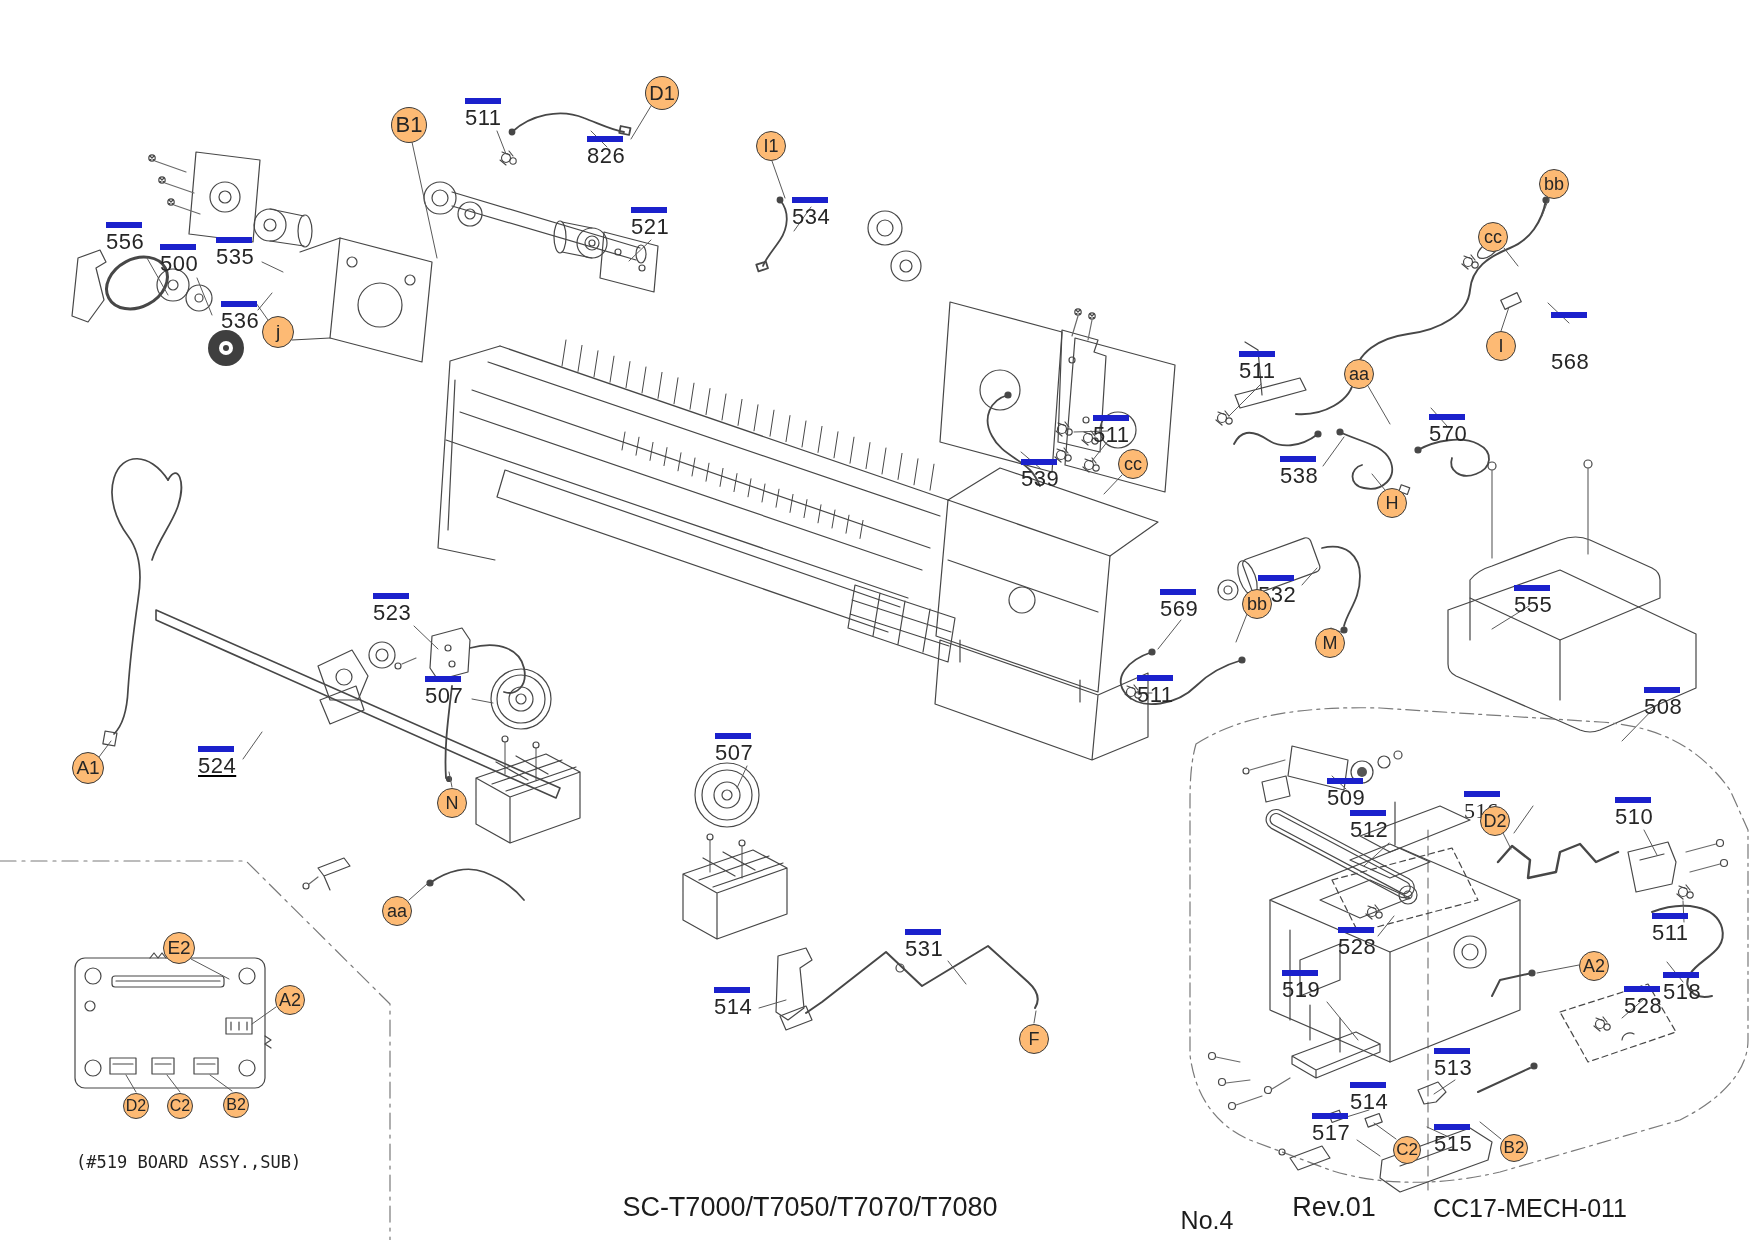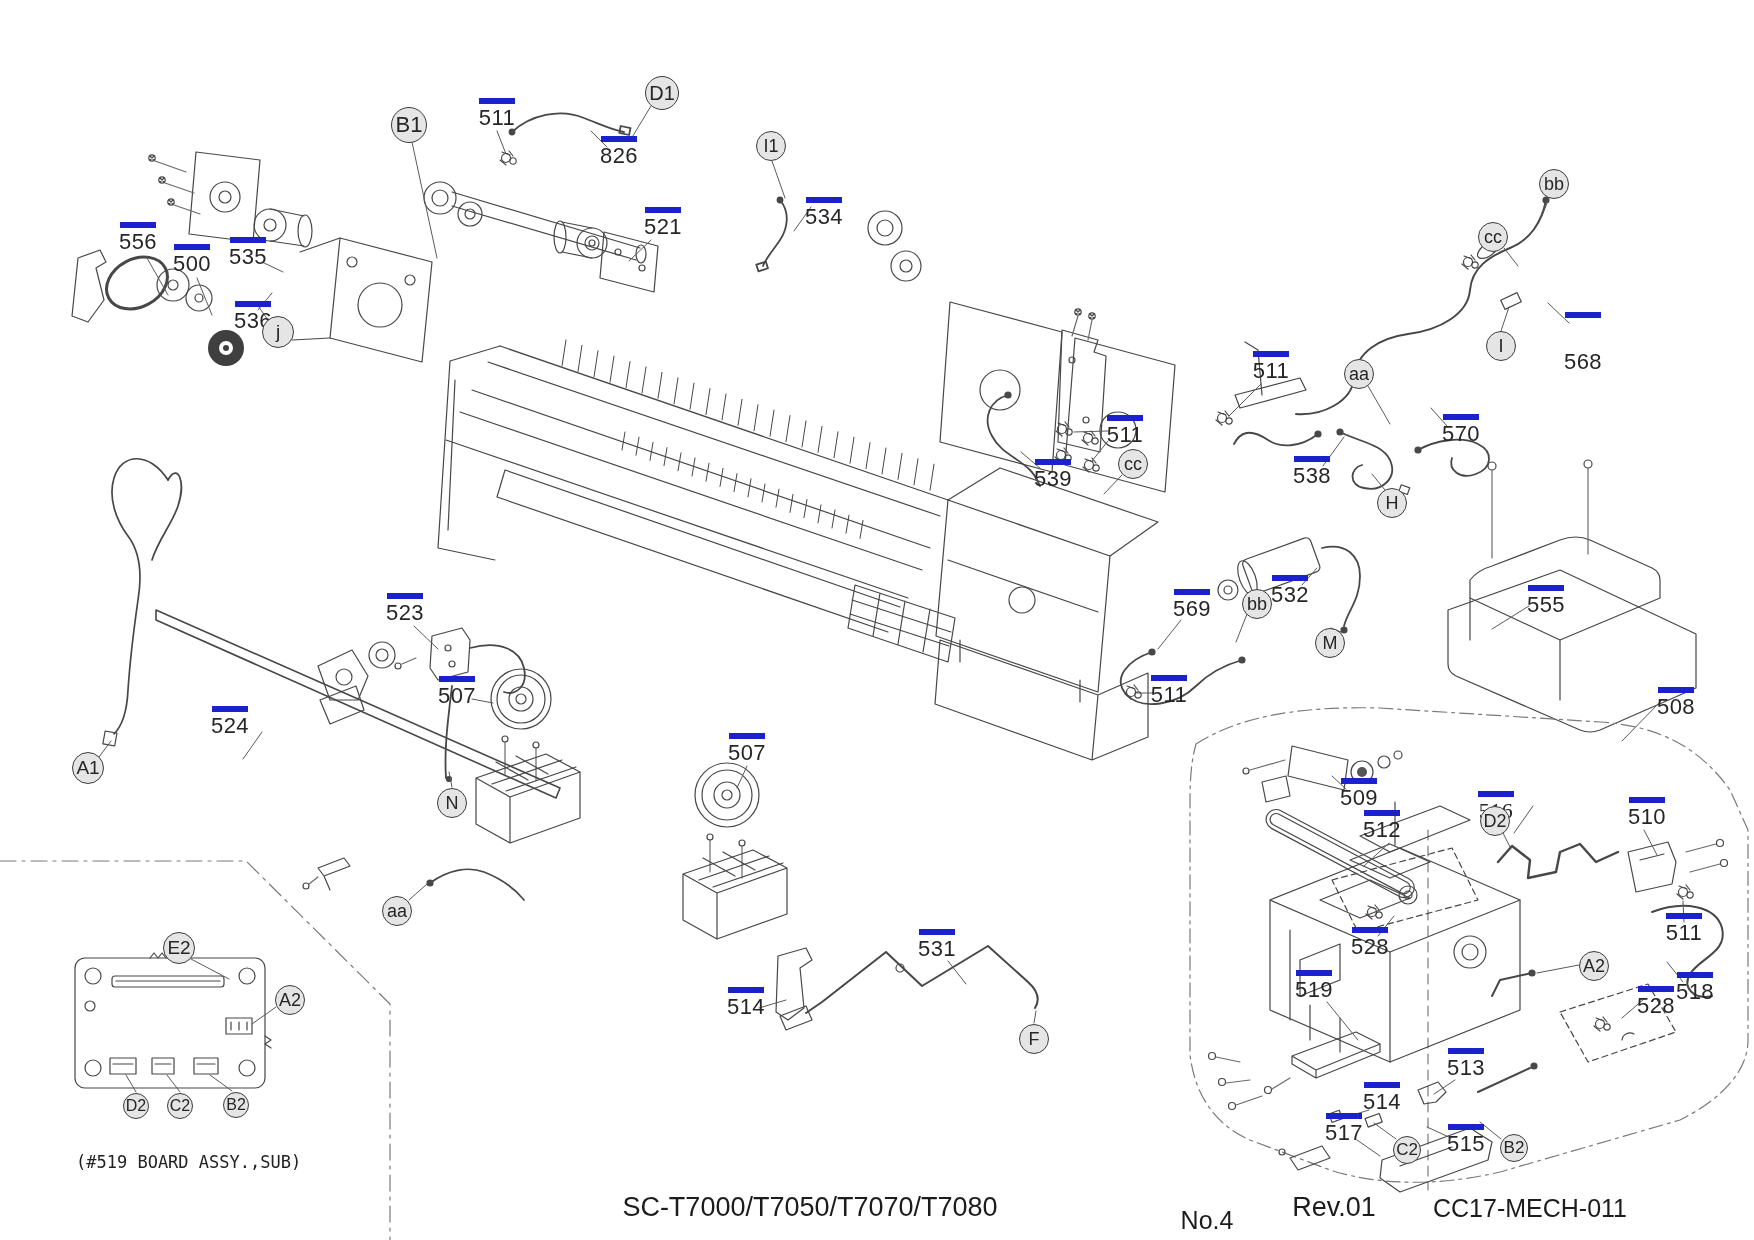--- a/index.html
+++ b/index.html
@@ -1,23 +1,23 @@
 <!DOCTYPE html>
 <html style="--accent: #1b21cc;"><head>
 <meta charset="utf-8">
 <style>
   html,body{margin:0;padding:0;background:#ffffff;}
   .stage{position:relative;width:1754px;height:1240px;background:#fff;overflow:hidden;
          font-family:"Liberation Sans", sans-serif;}
   .note{position:absolute;left:50px;top:30px;font-size:21px;color:#2d2d2d;letter-spacing:.3px;}
   svg.art{position:absolute;left:0;top:0;}
-  .plabel{position:absolute;width:64px;display:flex;flex-direction:column;align-items:center;gap:2px;pointer-events:none;}
+  .plabel{position:absolute;width:64px;display:flex;flex-direction:column;align-items:flex-start;gap:2px;pointer-events:none;}
   .plabel .bar{width:36px;height:6px;background:var(--accent,#1b21cc);}
   .plabel .num{font-size:22px;line-height:24px;color:#262626;letter-spacing:.5px;}
-  .refcircle{position:absolute;border:1.6px solid #3c3c3c;border-radius:50%;background:#e5e5e5;
+  .refcircle{position:absolute;border:1.6px solid #3c3c3c;border-radius:50%;background:#fdba74;
              display:flex;align-items:center;justify-content:center;color:#262626;box-sizing:border-box;}
   .caption{position:absolute;left:76px;top:1152px;font-family:"DejaVu Sans Mono", monospace;
            font-size:17px;color:#222;}
   .footer-model{position:absolute;left:560px;top:1192px;width:500px;text-align:center;
                 font-size:27px;color:#1c1c1c;}
   .footer-no{position:absolute;left:1147px;top:1194px;width:120px;text-align:center;font-size:25px;color:#1c1c1c;margin-top:12px;}
   .footer-rev{position:absolute;left:1264px;top:1192px;width:140px;text-align:center;font-size:27px;color:#1c1c1c;}
   .footer-code{position:absolute;left:1422px;top:1194px;width:216px;text-align:center;font-size:25px;color:#1c1c1c;}
 </style>
 </head>
@@ -393,21 +393,21 @@
         <span class="num">539</span>
       </div>
       <div class="plabel" style="left: 373px; top: 593px;">
         <span class="bar"></span>
         <span class="num">523</span>
       </div>
       <div class="plabel" style="left: 425px; top: 676px;">
         <span class="bar"></span>
         <span class="num">507</span>
       </div>
-      <div class="plabel" style="left: 198px; top: 706px;">
+      <div class="plabel" style="left: 198px; top: 746px; text-decoration: underline;">
         <span class="bar"></span>
         <span class="num">524</span>
       </div>
       <div class="plabel" style="left: 715px; top: 733px;">
         <span class="bar"></span>
         <span class="num">507</span>
       </div>
       <div class="plabel" style="left: 1160px; top: 589px;">
         <span class="bar"></span>
         <span class="num">569</span>

